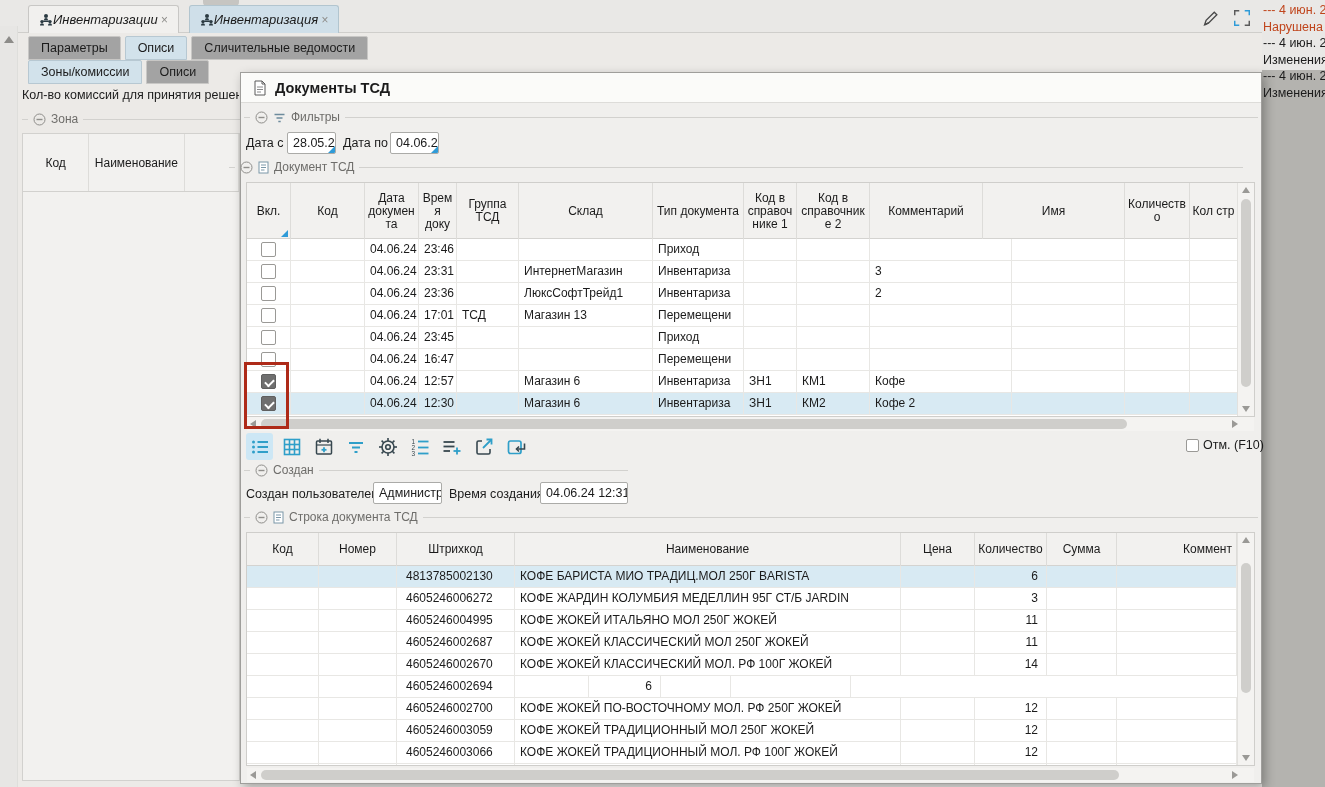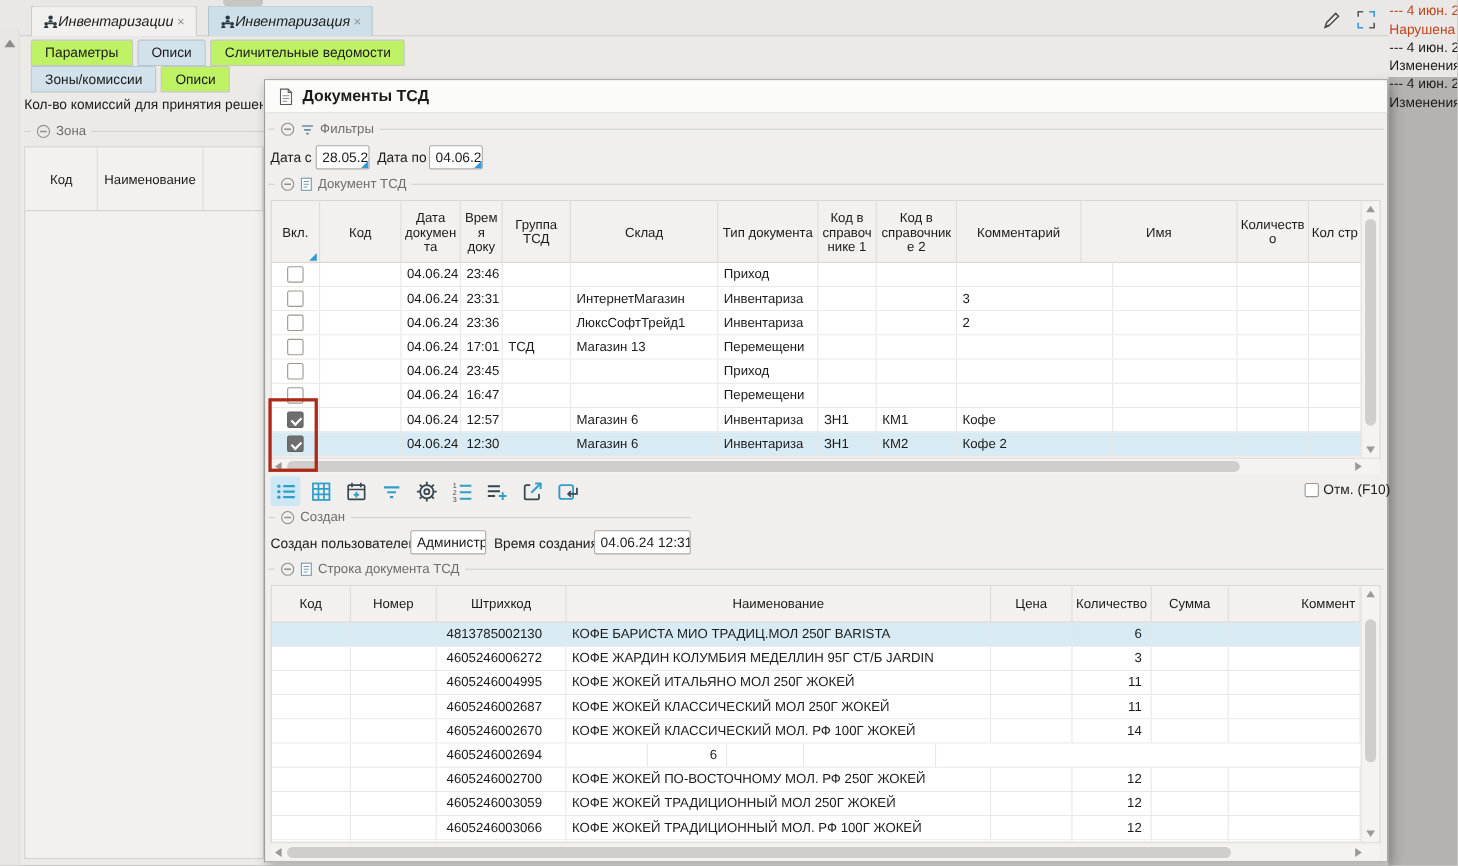--- a/index.html
+++ b/index.html
@@ -22,21 +22,21 @@
 
   
   .maintabs { position:absolute; left:28px; top:5px; display:flex; gap:10px; z-index:3; }
   .tab { height:28px; display:flex; align-items:center; padding:0 10px;
          background:#f1f0ee; border:1px solid #c8c7c5; border-bottom:none;
          border-radius:3px 3px 0 0; font-size:13px;font-style:italic; }
   .tab.active { background:#cfdfe9; border-color:#b2c5cf; }
   .tab .tclose { color:#8f8e8b; font-size:12px; margin-left:3px; cursor:default; }
   .stabs { position:absolute; display:flex; gap:4px; z-index:2; }
   .stab { height:24px; display:flex; align-items:center; padding:0 12px;
-          background:#bef264; border:1px solid #c8c7c5; border-radius:2px 2px 0 0;
+          background:#a3a3a3; border:1px solid #c8c7c5; border-radius:2px 2px 0 0;
           font-size:12.5px; }
   .stab.active { background:#d2e2eb; border-color:#b7c8d2; }
 
   .winicons { position:absolute; top:7px; z-index:3; display:flex; gap:9px; }
   .winicons span { display:flex; align-items:center; justify-content:center; width:22px; height:22px; }
 
   .loglines { position:absolute; left:1263px; top:3px; width:62px; z-index:6; overflow:hidden; }
   .logline { height:16.5px; font-size:12.5px; white-space:nowrap; }
 
   .commission { position:absolute; left:22px; top:88px; width:217px; overflow:hidden;
@@ -243,21 +243,21 @@
         </svg>
       </span>
     <span>Фильтры</span>
     <span class="gline gpost"></span>
   </div>
   <div class="flabel" style="left:246px; top:136px; z-index:10;">Дата с</div>
   <div class="inputbox corner" style="left:287px; top:132px; width:49px; z-index:10;">28.05.24</div>
   <div class="flabel" style="left:343px; top:136px; z-index:10;">Дата по</div>
   <div class="inputbox corner" style="left:390px; top:132px; width:49px; z-index:10;">04.06.24</div>
 
-  <div class="ghead" style="left:244px; top:160px; width:1014px; z-index:10;">
+  <div class="ghead" style="left:229px; top:160px; width:1014px; z-index:10;">
     <span class="gline gpre"></span>
     <span>
       <svg width="13" height="13" viewBox="0 0 13 13">
           <circle cx="6.5" cy="6.5" r="5.5" fill="none" stroke="#8f8e8b"></circle>
           <line x1="3.5" y1="6.5" x2="9.5" y2="6.5" stroke="#8f8e8b" stroke-width="1.4"></line>
         </svg>
       </span>
     <span>
       <svg width="11" height="13" viewBox="0 0 11 13">
           <rect x="1" y="1" width="9" height="11" fill="#fff" stroke="#7a97a8"></rect>

